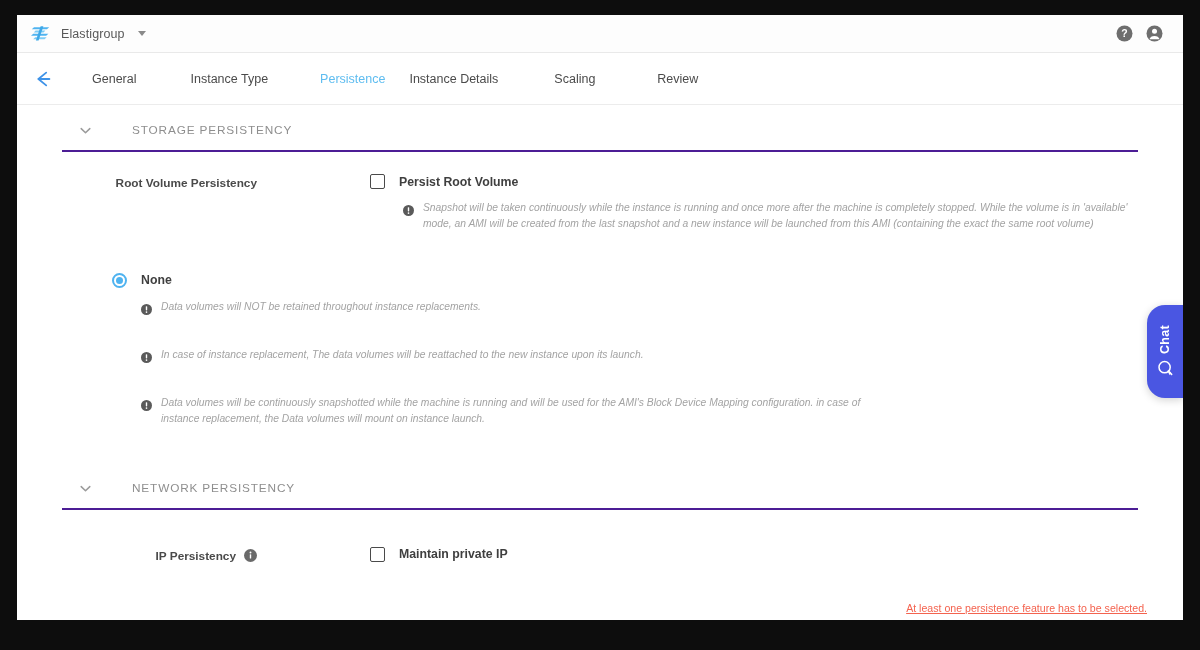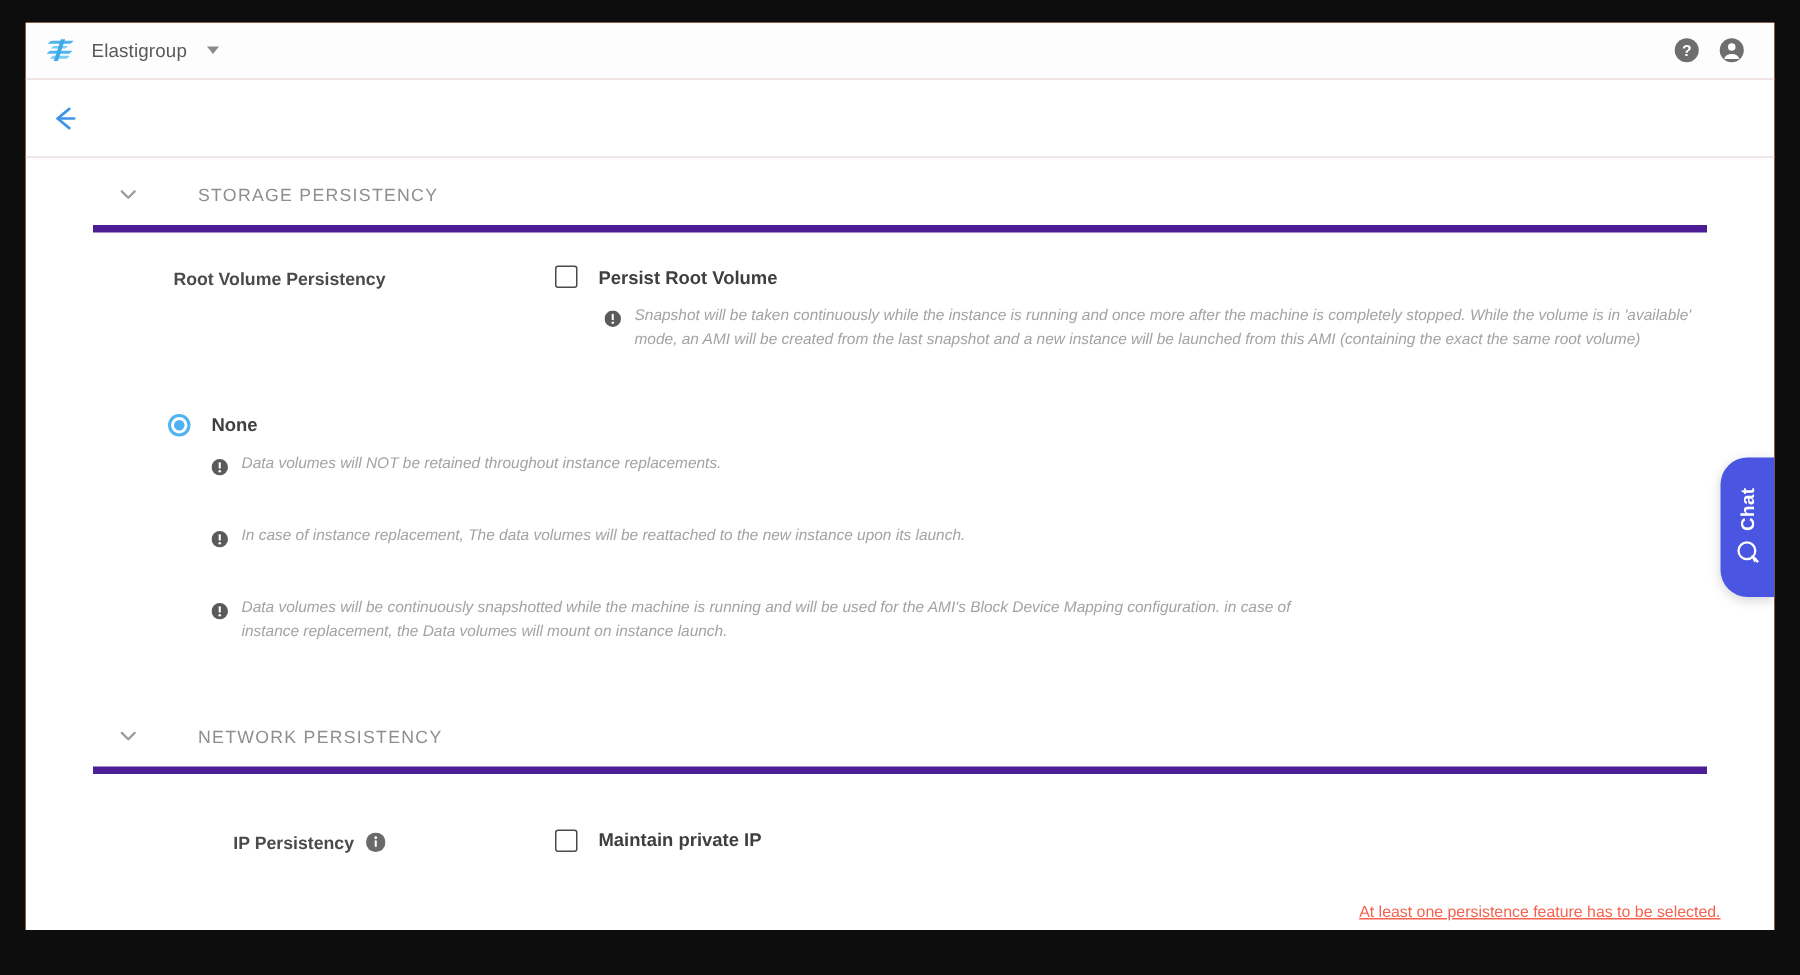--- a/index.html
+++ b/index.html
@@ -16,21 +16,21 @@
   .frame {
     position: absolute;
     left: 0; top: 0;
     width: 1200px; height: 650px;
     background: #0d0d0d;
   }
   .viewport {
     position: absolute;
     left: 17px; top: 15px;
     width: 1166px; height: 605px;
-    background: #c2410c;
+    background: #14532d;
     overflow: hidden;
   }
 
   
   .topbar {
     position: relative;
     height: 38px;
     background: #fdfdfd;
     border-bottom: 1px solid #e9e9e9;
     display: flex;
@@ -99,21 +99,21 @@
     position: relative;
     height: 515px;
     background: #ffffff;
     padding-top: 4px;
   }
 
   .section-head {
     display: flex;
     padding: 14px 0 13px 62px;
     margin: 0 45px 0 0;
-    border-bottom: 5px solid #4c1d95;
+    border-bottom: 2px solid #4c1d95;
     margin-left: 45px;
     padding-left: 17px;
   }
   .chev {
     width: 13px; height: 13px;
     margin-right: 40px;
     flex: 0 0 auto;
     cursor: pointer;
   }
   .section-title {
@@ -290,20 +290,28 @@
       </div>
     </div>
 
     <div class="tabbar">
       <span class="back-arrow">
         <svg viewBox="0 0 22 22" width="22" height="22">
           <path d="M14.2 4.6 L6.4 11 L14.2 17.4" fill="none" stroke="#3f93e8" stroke-width="1.8" stroke-linecap="round" stroke-linejoin="round"></path>
           <path d="M6.6 11 H17.4" stroke="#3f93e8" stroke-width="1.8" stroke-linecap="round"></path>
         </svg>
       </span>
+      <div class="tabs">
+        <span class="tab" style="margin-right:54px">General</span>
+        <span class="tab" style="margin-right:52px">Instance Type</span>
+        <span class="tab active" style="margin-right=">Persistence</span>
+        <span class="tab" style="margin-left:24px;margin-right:56px">Instance Details</span>
+        <span class="tab" style="margin-right:62px">Scaling</span>
+        <span class="tab">Review</span>
+      </div>
     </div>
 
     <div class="content">
 
       <div class="section-head">
         <span class="chev">
           <svg viewBox="0 0 13 13" width="13" height="13">
             <path d="M2.2 4.6 L6.5 8.8 L10.8 4.6" fill="none" stroke="#9b9b9b" stroke-width="1.5" stroke-linecap="round" stroke-linejoin="round"></path>
           </svg>
         </span>

